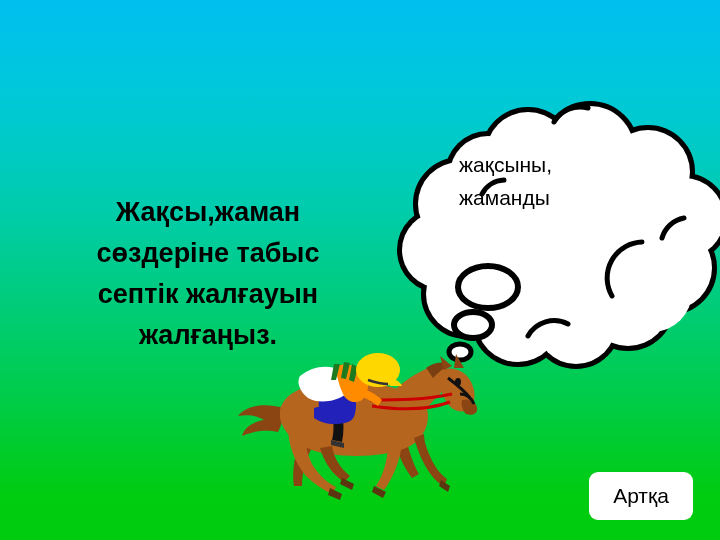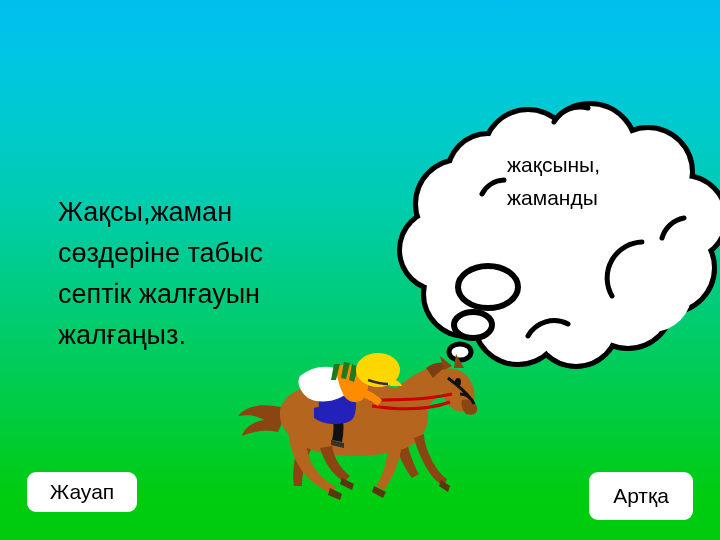--- a/index.html
+++ b/index.html
@@ -23,24 +23,25 @@
     font-family: "Liberation Sans", "DejaVu Sans", sans-serif;
     -webkit-font-smoothing: antialiased;
   }
 
   
   #prompt-text {
     position: absolute;
     left: 58px;
     top: 192px;
     width: 300px;
+    text-align: center;
     color: #000000;
     font-size: 27px;
     line-height: 41px;
-    font-weight: 400;
+    font-weight: 700;
     letter-spacing: 0px;
     white-space: pre-line;
   }
 
   
   #thought-bubble {
     position: absolute;
     left: 392px;
     top: 92px;
     width: 328px;
@@ -57,21 +58,20 @@
     position: absolute;
     left: 459px;
     top: 148px;
     width: 180px;
     color: #000000;
     font-size: 21px;
     line-height: 33px;
     text-align: left;
     white-space: pre-line;
     font-weight: 400;
-    margin-left: 48px;
   }
 
   
   #horse-illustration {
     position: absolute;
     left: 236px;
     top: 348px;
     width: 246px;
     height: 160px;
   }
@@ -264,21 +264,18 @@
       <path d="M 96 64 C 98 74 98 84 96 92 L 106 94
                C 108 84 108 74 106 64 Z" fill="#111111"></path>
 
       <path d="M 95 92 L 108 95 L 108 100 L 95 97 Z" fill="#333333"></path>
 
       <path d="M 78 60 C 90 56 106 56 118 60 C 120 66 118 72 112 74
                C 100 78 86 76 78 70 Z" fill="#2222BB"></path>
     </svg>
   </div>
 
-  <button class="nav-button" id="answer-button">
-    <span>Жауап</span>
-  </button>
 
   <button class="nav-button" id="back-button">
     <span>Артқа</span>
   </button>
 
 </div>
 
 </body></html>

